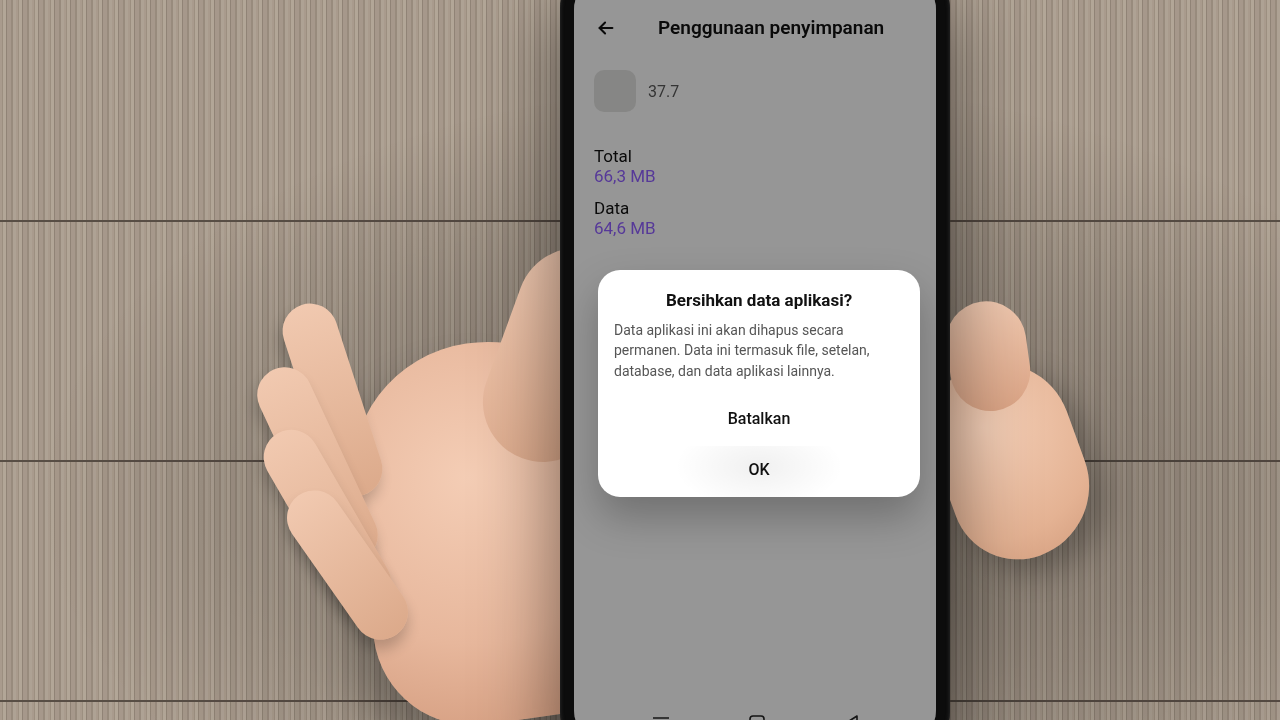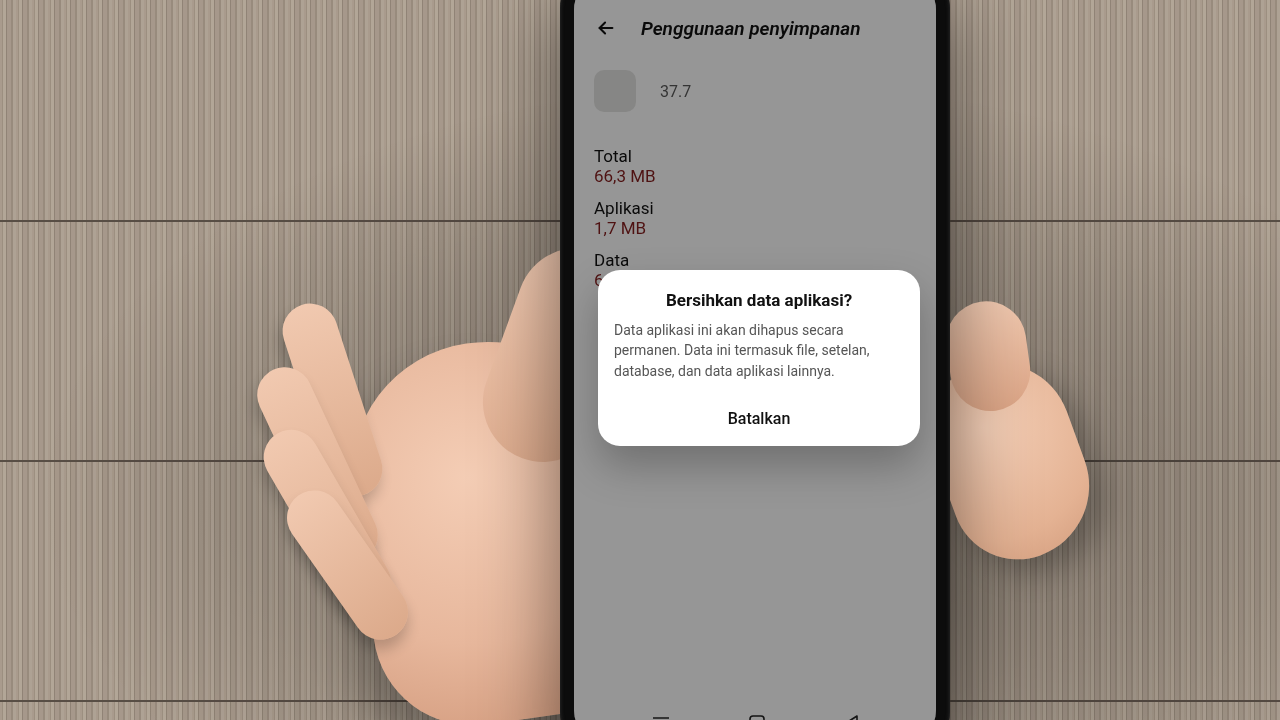--- a/index.html
+++ b/index.html
@@ -121,58 +121,57 @@
   .statusbar{
     display:flex; align-items:center;
     height:28px;
     padding:4px 20px 0 20px;
     font-size:13px; font-weight:600; color:#111;
   }
   .statusbar .spacer{flex:1;}
 
   
   .appbar{
-    display:flex; align-items:flex-end;
-    gap:23px;
+    display:flex; align-items:flex-start;
+    gap:40px;
     padding:10px 20px 12px 20px;
-    font-style:italic;
   }
   .appbar .title{
     font-size:19px; font-weight:600; color:#111;
   }
   .back-btn{
     width:24px; height:24px;
     display:flex; align-items:center; justify-content:center;
     color:#111;
   }
 
   .content{
     padding:0 20px;
     color:#1a1a1a;
   }
   .version-row{
-    display:flex; align-items:center; gap:24px;
+    display:flex; align-items:center; gap:12px;
     padding:18px 0 28px 0;
   }
   .app-icon{
     width:42px; height:42px; border-radius:10px;
     background:#d9d9d7;
   }
   .version{
     font-size:16px; color:#555;
   }
 
   .row{
     display:flex; justify-content:space-between;
     padding:6px 0;
     font-size:17px;
     flex-direction:column;
   }
   .row .label{color:#111;}
-  .row .value{color:#7f1d1d;}
+  .row .value{color:#8b5cf6;}
 
   
   .dialog{
     position:absolute;
     left:24px; right:16px;
     top:296px;
     background:#fff;
     border-radius:22px;
     z-index:10;
     box-shadow:0 20px 40px rgba(0,0,0,.25);
@@ -255,36 +254,33 @@
       <div class="version-row">
         <div class="app-icon"></div>
         <div class="version">37.7</div>
       </div>
 
       <div class="row">
         <span class="label">Total</span>
         <span class="value">66,3 MB</span>
       </div>
       <div class="row">
-        <span class="label">Aplikasi</span>
-        <span class="value">1,7 MB</span>
-      </div>
-      <div class="row">
         <span class="label">Data</span>
         <span class="value">64,6 MB</span>
       </div>
     </div>
 
     <div class="dim"></div>
 
     <div class="dialog">
       <div class="dialog-title">Bersihkan data aplikasi?</div>
       <div class="dialog-body">Data aplikasi ini akan dihapus secara permanen. Data ini termasuk file, setelan, database, dan data aplikasi lainnya.</div>
       <div class="dialog-actions">
         <div class="btn">Batalkan</div>
+        <div class="btn ok">OK</div>
       </div>
     </div>
 
     <div class="navbar">
       <span>
         <svg width="20" height="16" viewBox="0 0 20 16" fill="none" stroke="#222" stroke-width="1.6">
             <line x1="2" y1="3" x2="18" y2="3"></line>
             <line x1="2" y1="8" x2="18" y2="8"></line>
             <line x1="2" y1="13" x2="18" y2="13"></line>
           </svg>

